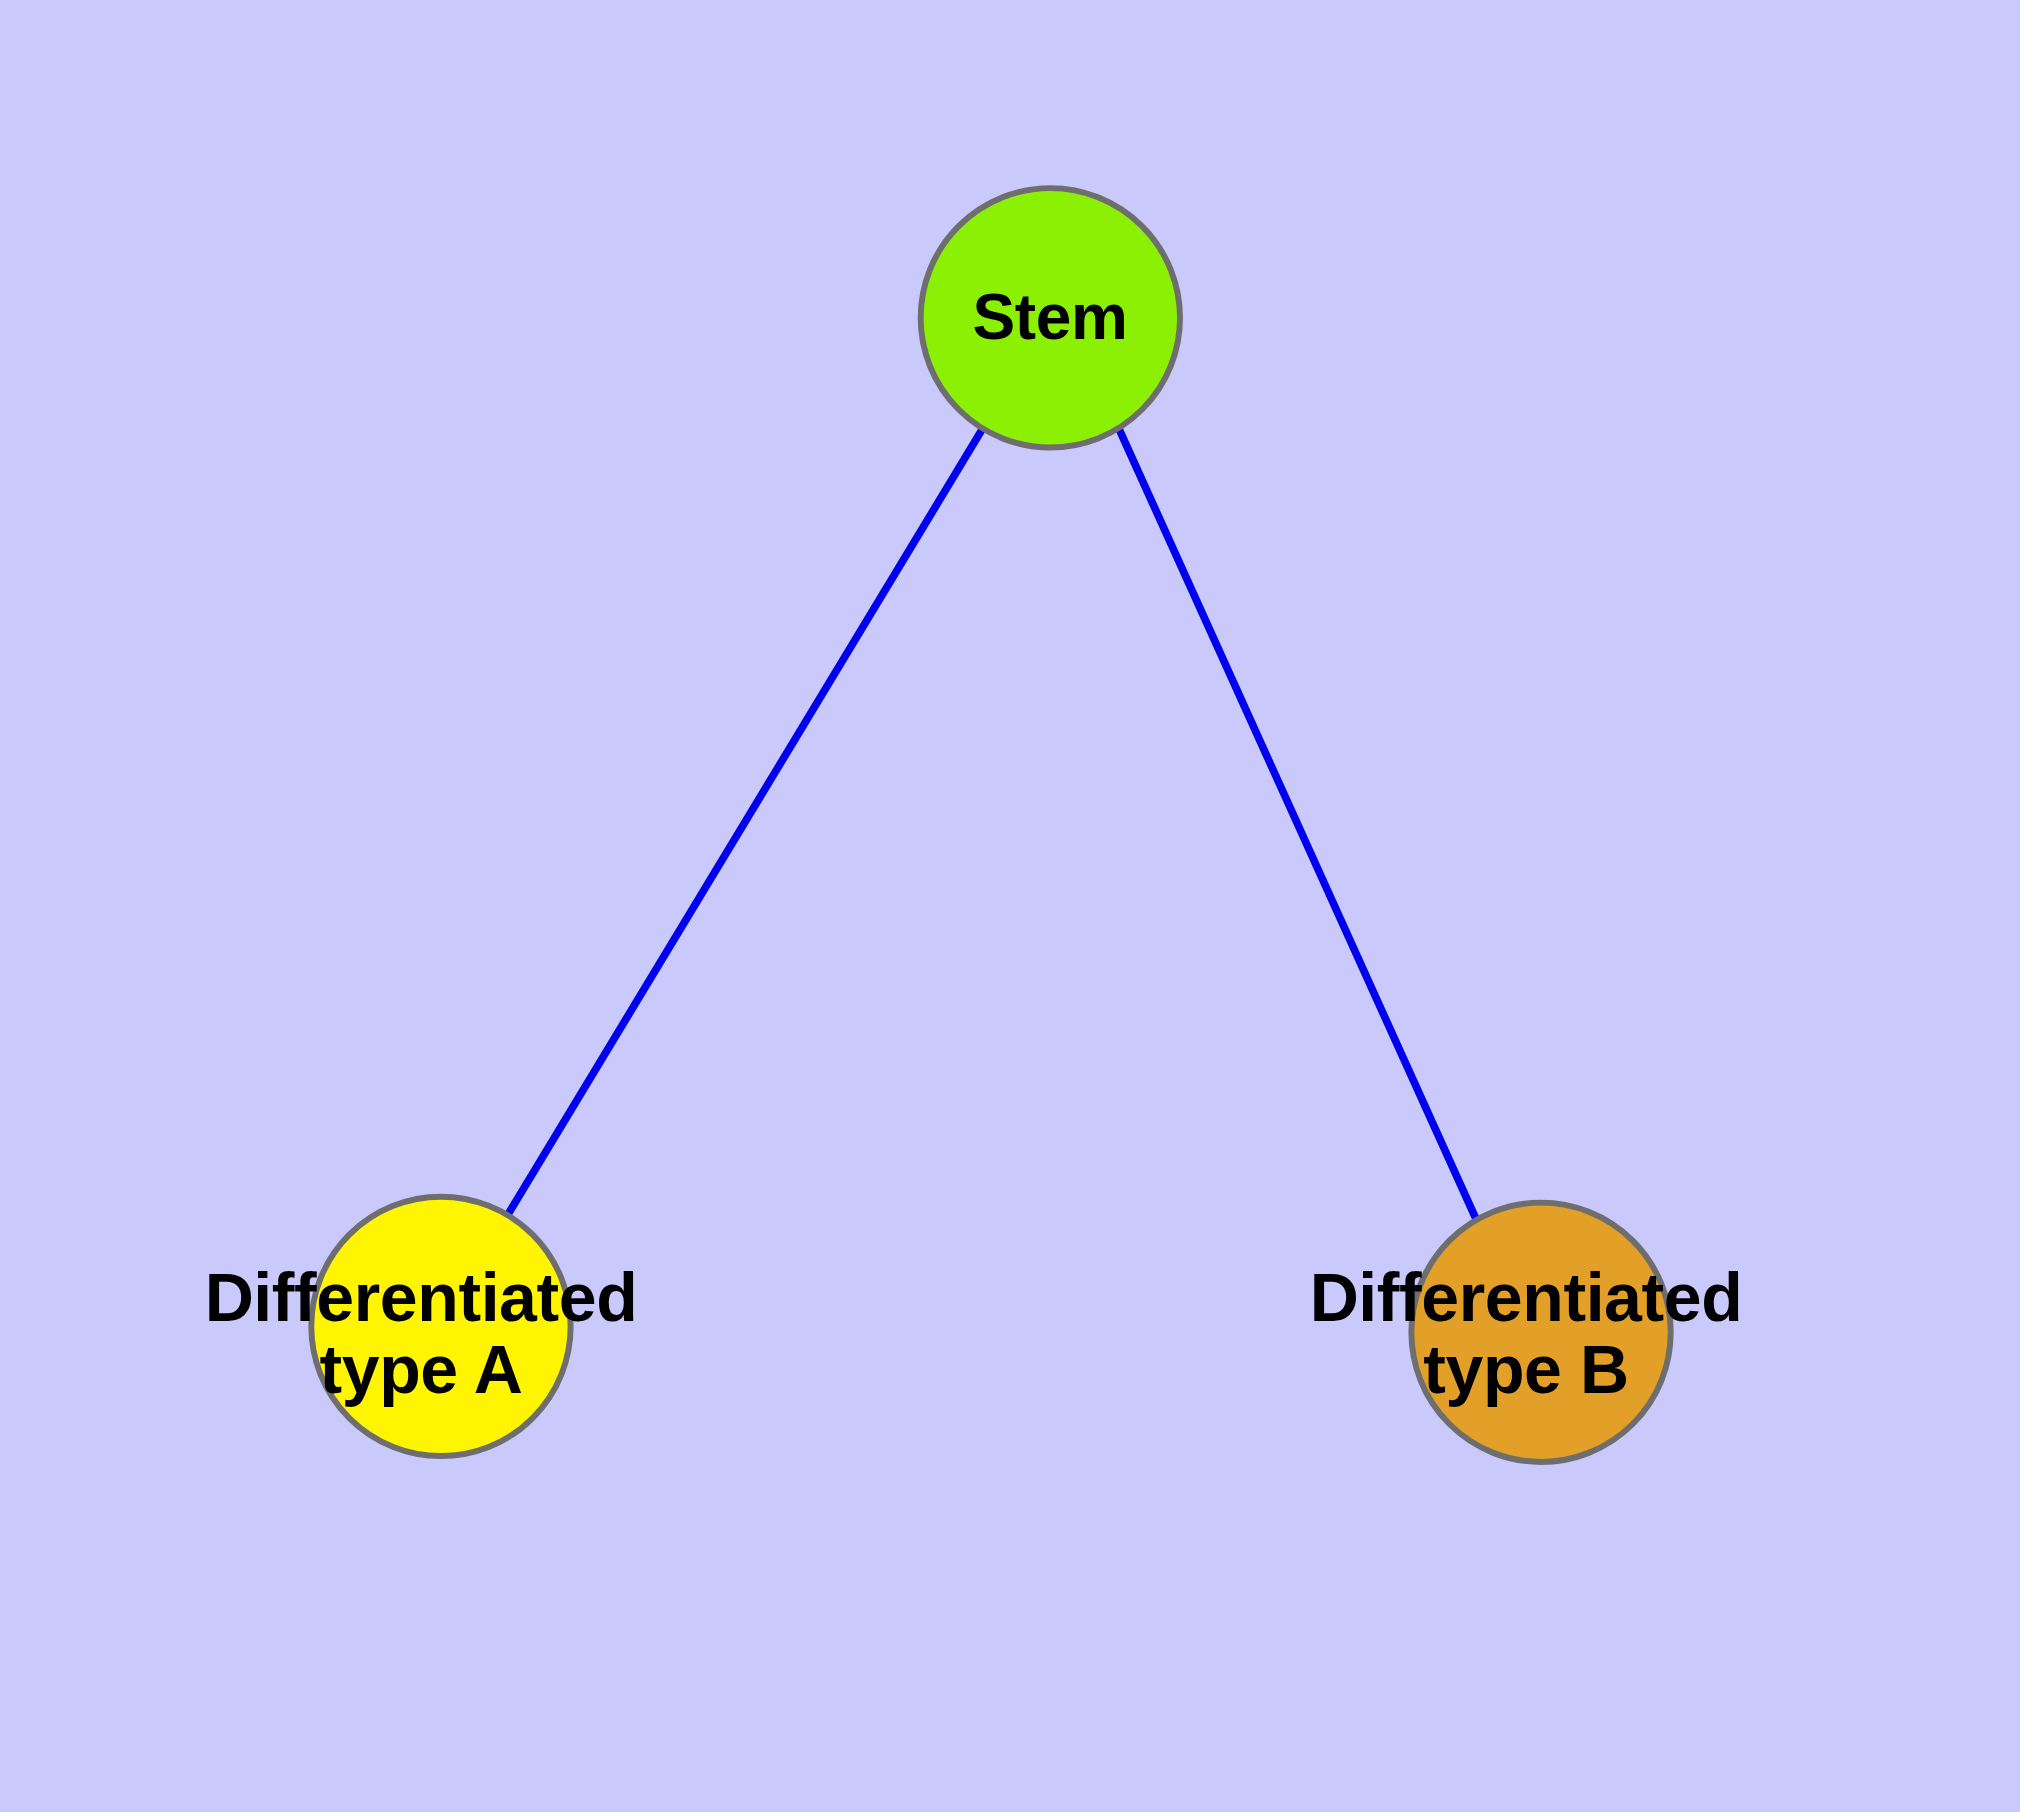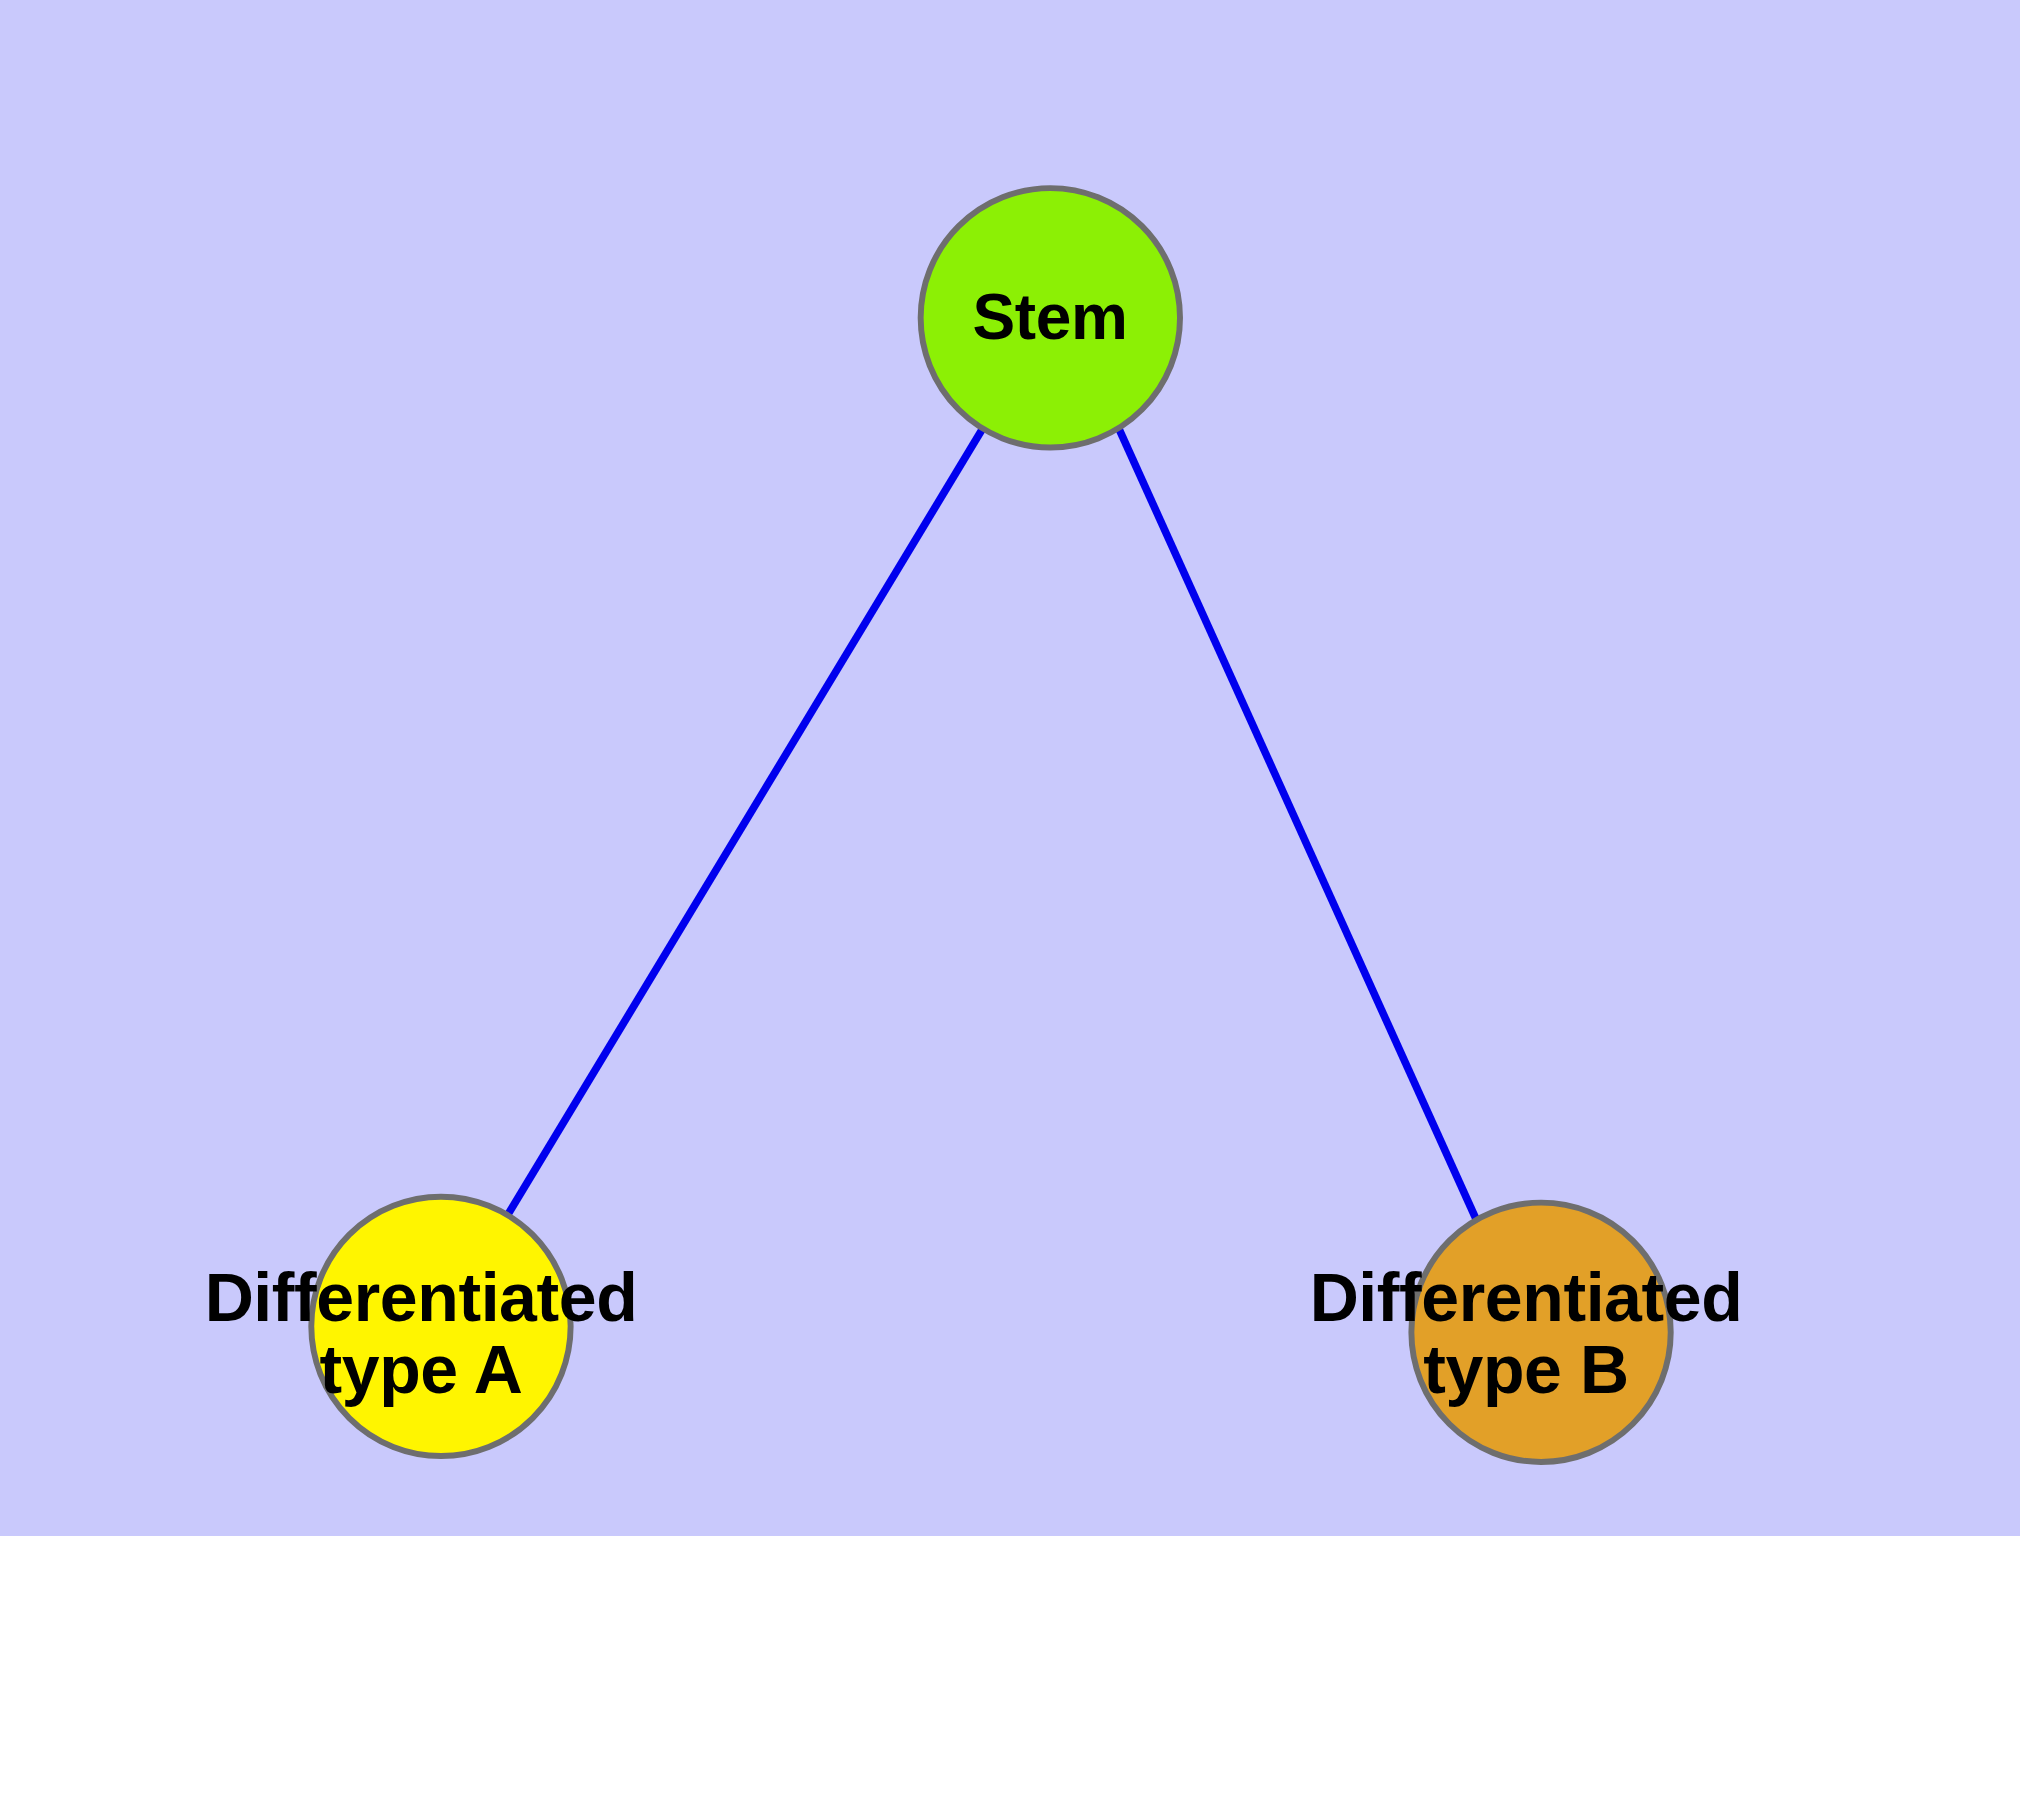--- a/index.html
+++ b/index.html
@@ -42,21 +42,21 @@
   .label-stem {
     font-size: 64px;
   }
   .label-leaf {
     font-size: 68px;
   }
 </style>
 </head>
 <body>
 
-<div id="stage" style="width: 2021px; height: 1536px;">
+<div id="stage" style="width: 2021px; height: 1812px;">
 
   <div id="canvas-bg" style="background: rgb(201, 201, 252);"></div>
 
   <svg id="graph-svg" viewBox="0 0 2384 2138" xmlns="http://www.w3.org/2000/svg" style="width: 2021px; height: 1812px;">
     <g id="edge-layer">
         <line x1="1159" y1="506" x2="599" y2="1433" stroke="#0000EE" stroke-width="9" stroke-linecap="butt"></line>
         <line x1="1320" y1="506" x2="1742" y2="1440" stroke="#0000EE" stroke-width="9" stroke-linecap="butt"></line>
       </g>
     <g id="node-layer">
         <circle cx="1239" cy="375" r="153" fill="#8CF005" stroke="#6E6E6E" stroke-width="7"></circle>

